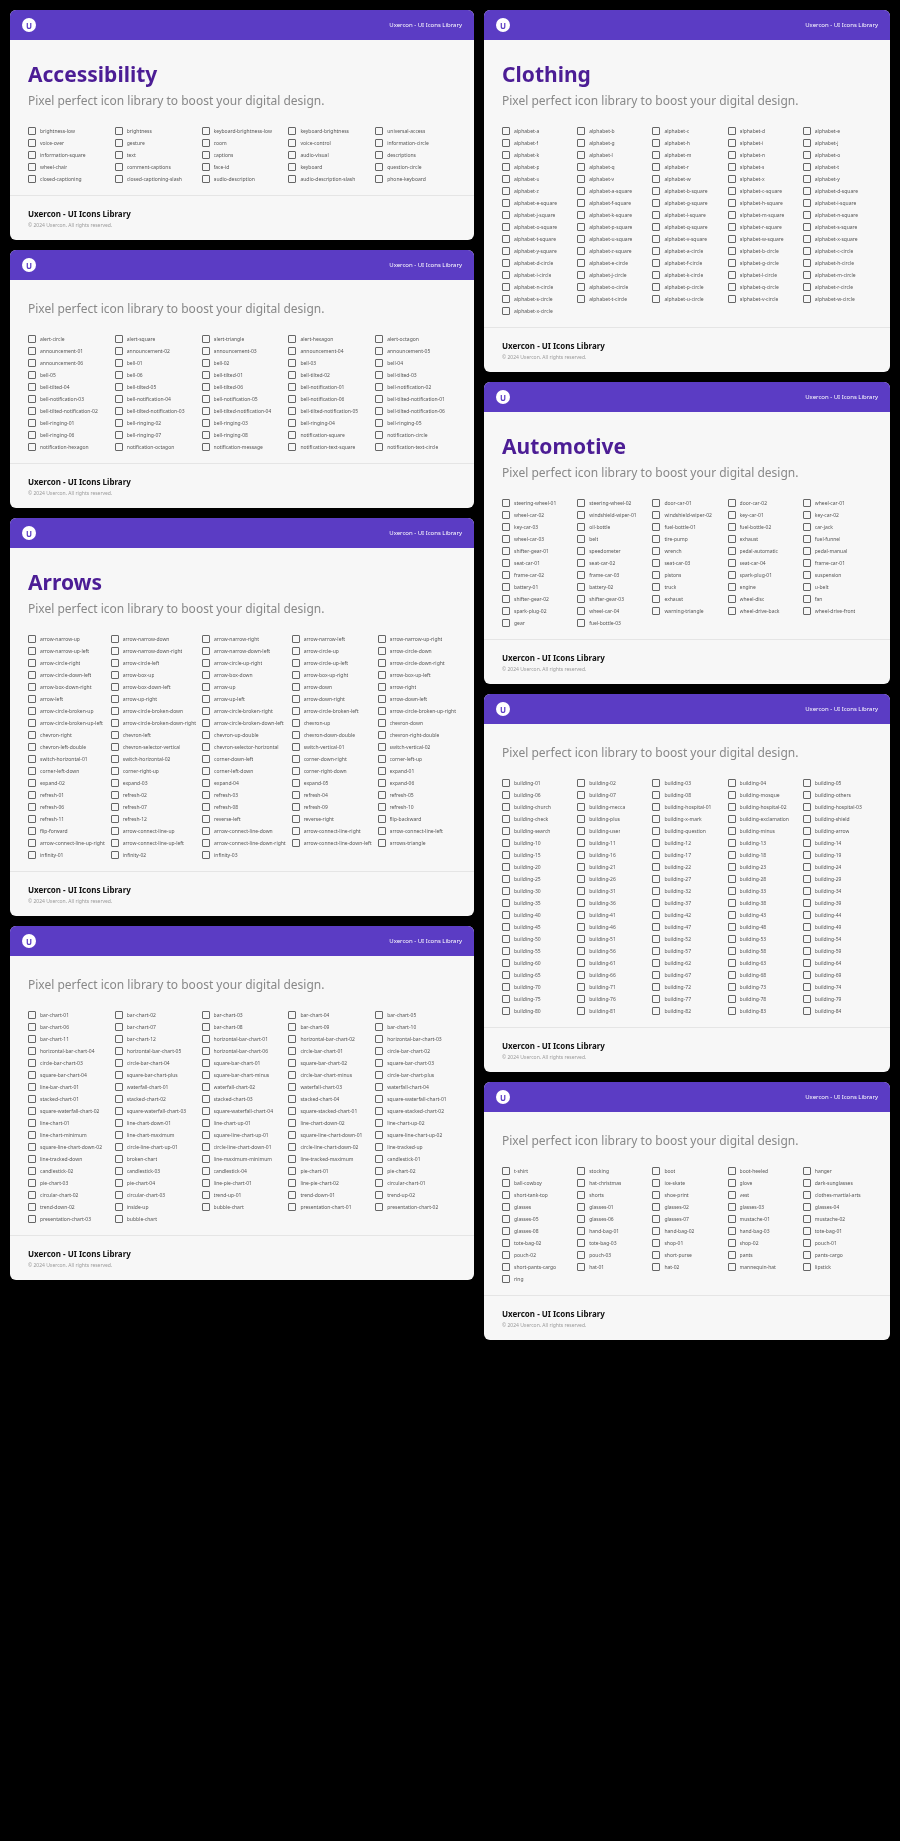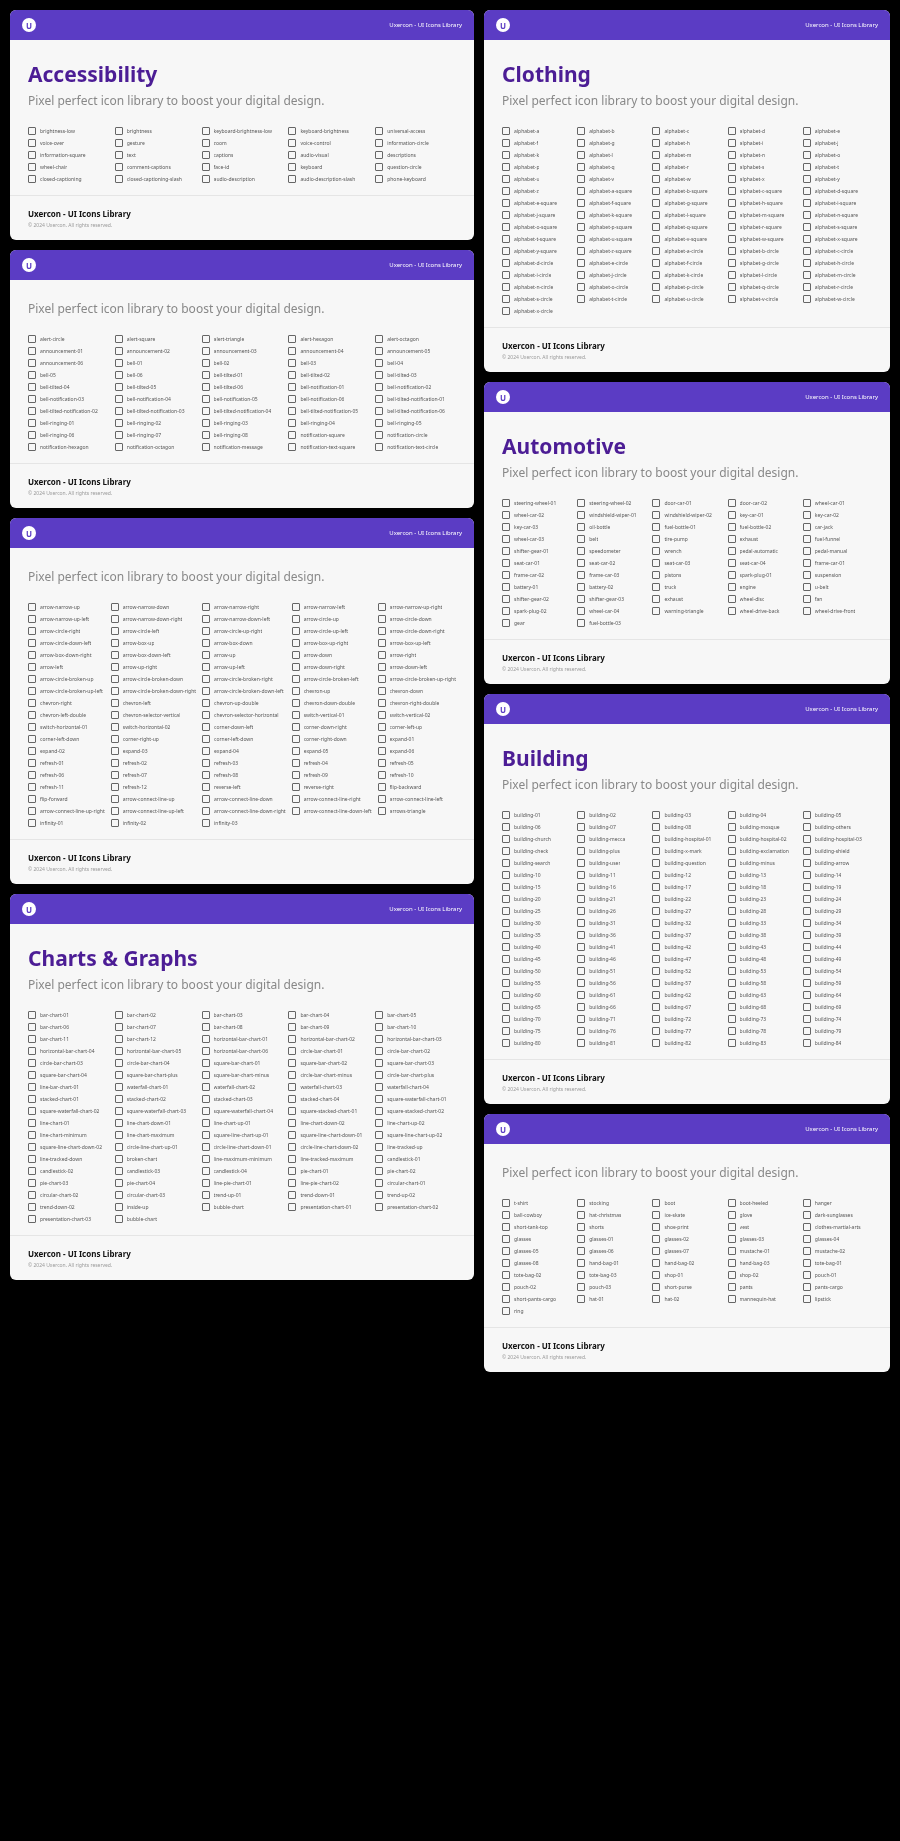--- a/index.html
+++ b/index.html
@@ -354,20 +354,21 @@
         <div class="ftr-t">Uxercon - UI Icons Library</div>
         <div class="ftr-c">© 2024 Uxercon. All rights reserved.</div>
       </div>
     </div>
     <div class="card">
       <div class="hdr">
         <div class="logo">U</div>
         <div class="brand">Uxercon - UI Icons Library</div>
       </div>
       <div class="body">
+        <div class="h1">Arrows</div>
         <div class="sub">Pixel perfect icon library to boost your digital design.</div>
         <div class="grid">
           <div class="it">
             <span class="ic"></span>
             <span class="lbl">arrow-narrow-up</span>
           </div>
           <div class="it">
             <span class="ic"></span>
             <span class="lbl">arrow-narrow-down</span>
           </div>
@@ -741,21 +742,20 @@
         <div class="ftr-t">Uxercon - UI Icons Library</div>
         <div class="ftr-c">© 2024 Uxercon. All rights reserved.</div>
       </div>
     </div>
     <div class="card">
       <div class="hdr">
         <div class="logo">U</div>
         <div class="brand">Uxercon - UI Icons Library</div>
       </div>
       <div class="body">
-        <div class="h1">Charts &amp; Graphs</div>
         <div class="sub">Pixel perfect icon library to boost your digital design.</div>
         <div class="grid">
           <div class="it">
             <span class="ic"></span>
             <span class="lbl">bar-chart-01</span>
           </div>
           <div class="it">
             <span class="ic"></span>
             <span class="lbl">bar-chart-02</span>
           </div>
@@ -1651,21 +1651,20 @@
         <div class="ftr-t">Uxercon - UI Icons Library</div>
         <div class="ftr-c">© 2024 Uxercon. All rights reserved.</div>
       </div>
     </div>
     <div class="card">
       <div class="hdr">
         <div class="logo">U</div>
         <div class="brand">Uxercon - UI Icons Library</div>
       </div>
       <div class="body">
-        <div class="h1">Building</div>
         <div class="sub">Pixel perfect icon library to boost your digital design.</div>
         <div class="grid">
           <div class="it">
             <span class="ic"></span>
             <span class="lbl">building-01</span>
           </div>
           <div class="it">
             <span class="ic"></span>
             <span class="lbl">building-02</span>
           </div>

